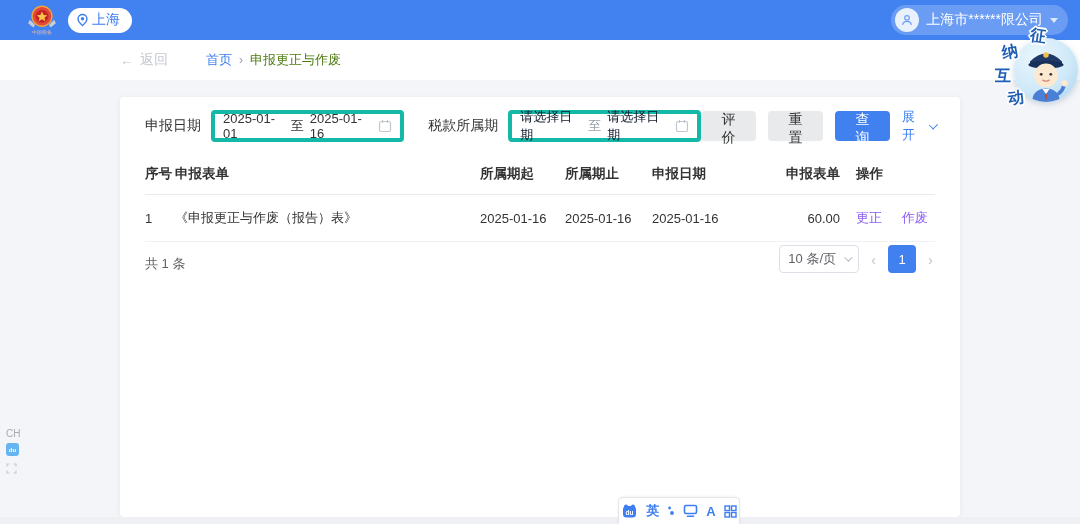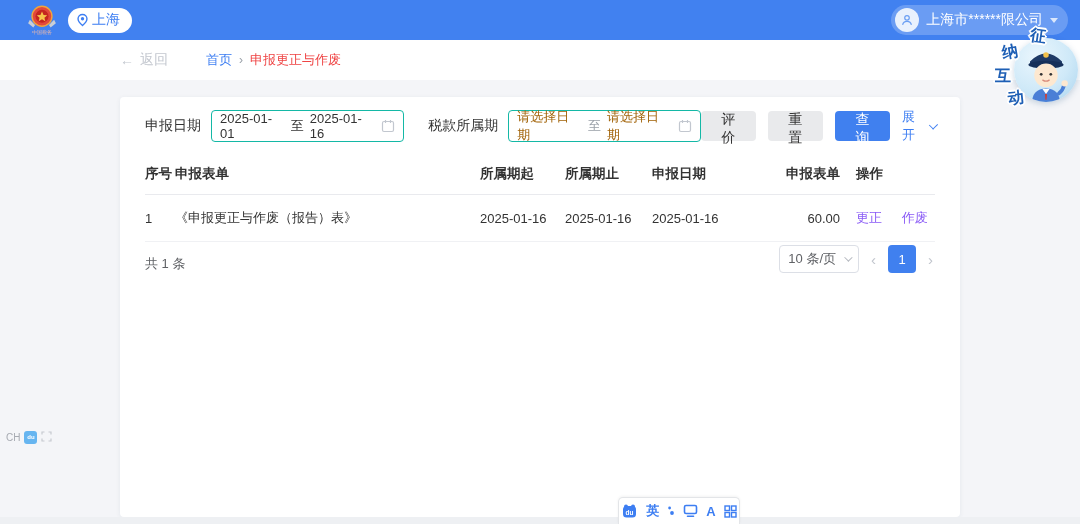--- a/index.html
+++ b/index.html
@@ -34,38 +34,38 @@
   .caret-down{ width:0; height:0; border-left:4px solid transparent; border-right:4px solid transparent; border-top:5px solid #dbe7fb; }
 
   
   .crumb-bar{
     position:absolute; top:40px; left:0; right:0; height:40px; background:#fff;
     display:flex; align-items:center; padding-left:120px; font-size:13px; z-index:5;
   }
   .back-group{ display:flex; align-items:center; gap:6px; color:#c3c7cf; font-size:14px; }
   .crumb-home{ color:#3d7ef2; margin-left:38px; }
   .crumb-sep{ color:#9aa0a8; margin:0 7px; font-size:12px; }
-  .crumb-current{ color:#ef4444; }
+  .crumb-current{ color:#4d7c0f; }
 
   
   .card{
     position:absolute; left:120px; top:97px; width:840px; bottom:7px;
     background:#fff; border-radius:4px; box-shadow:0 1px 5px rgba(30,50,90,.07);
     padding:13px 25px 0 25px; z-index:4;
   }
 
   
   .filter-row{ display:flex; align-items:center; height:32px; }
   .f-label{ font-size:14px; color:#333; margin-right:10px; white-space:nowrap; }
   .date-range{
-    width:202px; height:32px; border:1px solid #14b8a6; border-radius:4px;
+    width:202px; height:32px; border:4px solid #14b8a6; border-radius:4px;
     display:flex; align-items:center; padding:0 8px; font-size:13px; gap:6px;
   }
   .date-range .val{ color:#333; }
-  .date-range .ph{ color:#a16207; }
+  .date-range .ph{ color:#0f172a; }
   .date-range .to{ color:#333; }
   .date-range .to.dim{ color:#9aa0a8; }
   .date-range .cal{ margin-left:auto; display:flex; }
   .filter-row .gap{ width:26px; }
   .btn-group{ margin-left:auto; display:flex; align-items:center; gap:12px; }
   .btn{
     height:30px; padding:0 15px; border:none; border-radius:4px; font-size:14px; cursor:pointer;
     font-family:inherit;
   }
   .btn-plain{ background:#e9eaec; color:#333; }
@@ -117,21 +117,21 @@
     position:absolute; left:618px; bottom:0; width:122px; height:27px; background:#fff;
     border:1px solid #e3e5e8; border-bottom:none; border-radius:5px 5px 0 0;
     display:flex; align-items:center; justify-content:center; gap:8px; z-index:25;
     box-shadow:0 -1px 3px rgba(0,0,0,.05);
   }
   .ime-ic{ display:flex; align-items:center; color:#3d7ef2; }
   .ime-en{ font-size:13px; font-weight:bold; color:#3d7ef2; }
   .ime-a{ font-size:13px; font-weight:bold; color:#3d7ef2; }
 
   
-  .ime-status{ position:absolute; left:6px; top:428px; display:flex; align-items:center; gap:4px; z-index:25; }
+  .ime-status{ position:absolute; left:6px; top:428px; display:flex; gap:4px; z-index:25;flex-direction:column; }
   .ime-ch{ font-size:10px; color:#a6aab1; }
   .ime-du-badge{ width:13px; height:13px; background:#66b5f0; border-radius:3px; color:#fff; font-size:6px; font-weight:bold; display:flex; align-items:center; justify-content:center; }
 </style>
 </head>
 <body>
 
 <div class="topbar">
   <div class="emblem-wrap">
     <svg width="32" height="26" viewBox="0 0 36 30">
       <path d="M4,17 L10,23 L8,26 L2,21 Z" fill="#c9ced6"></path>

